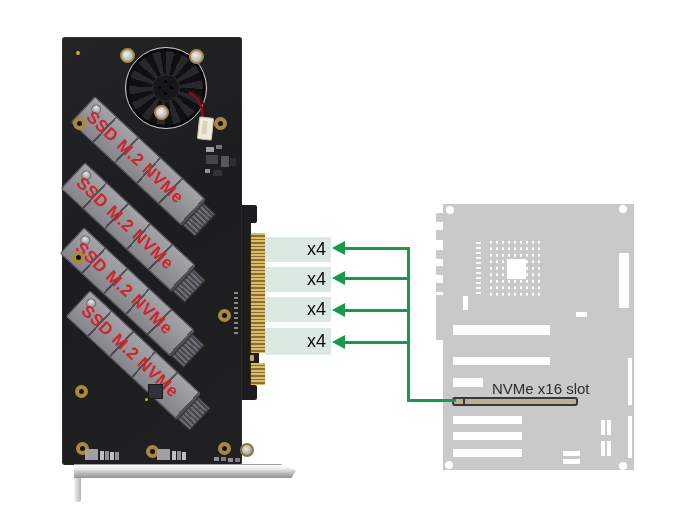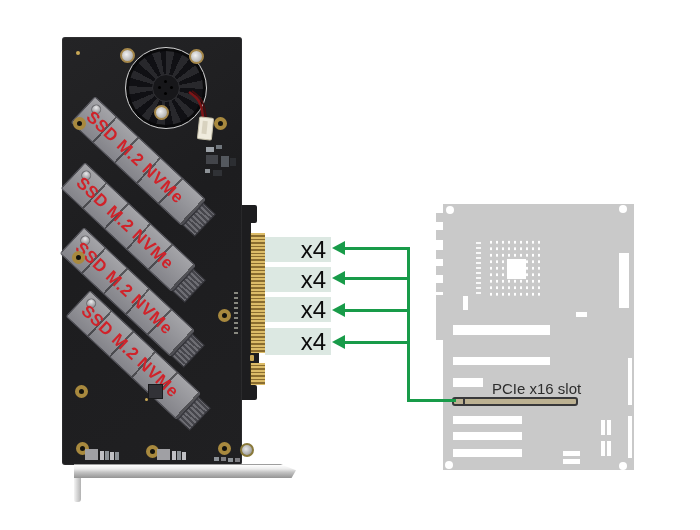--- a/index.html
+++ b/index.html
@@ -53,21 +53,21 @@
   
   .bracket-bar{left:74px;top:464px;width:222px;height:14px;
      background:linear-gradient(180deg,#ffffff 0%,#ececec 30%,#c4c4c4 55%,#949494 100%);
      clip-path:polygon(0 0,93% 0,100% 45%,98% 100%,0 100%);
      border-top:1px solid #9e9e9e;box-sizing:border-box;}
   .bracket-leg{left:74px;top:478px;width:7px;height:24px;border-radius:0 0 3px 2px;
      background:linear-gradient(90deg,#f4f4f4,#b2b2b2);}
 
   
   .lane-box{left:265px;width:66px;height:25px;background:var(--lane_box_bg,#dce8e2);
-     color:#0c0c0c;font-size:24px;text-align:right;padding-right:5px;box-sizing:border-box;line-height:25px;}
+     color:#0c0c0c;font-size:18px;text-align:right;padding-right:5px;box-sizing:border-box;line-height:25px;}
   .aline{height:3px;background:var(--arrow_green,#189b49);}
   .vline{width:3px;background:var(--arrow_green,#189b49);}
   .ahead{width:0;height:0;border-top:7px solid transparent;border-bottom:7px solid transparent;
          border-right:13px solid var(--arrow_green,#189b49);}
 
   
   .mobo{left:436px;top:204px;width:198px;height:266px;}
   .mobo-body{position:absolute;left:7px;top:0;width:191px;height:266px;background:var(--mobo_gray,#c9c9c9);}
   .tab{position:absolute;left:0;width:8px;background:var(--mobo_gray,#c9c9c9);}
   .cut{position:absolute;background:#fff;}
@@ -196,21 +196,21 @@
     </div>
     <div class="pindash"></div>
 
     <div class="cut" style="left:27px;top:92px;width:5px;height:14px;"></div>
     <div class="cut" style="left:183px;top:49px;width:10px;height:55px;"></div>
     <div class="cut" style="left:140px;top:108px;width:11px;height:5px;"></div>
     <div class="cut" style="left:17px;top:121px;width:97px;height:10px;"></div>
     <div class="cut" style="left:17px;top:153px;width:97px;height:8px;"></div>
     <div class="cut" style="left:17px;top:174px;width:30px;height:9px;"></div>
 
-    <span class="slot-label">PCIe x16 slot</span>
+    <span class="slot-label">NVMe x16 slot</span>
     <div class="x16slot"></div>
 
     <div class="cut" style="left:17px;top:212px;width:69px;height:8px;"></div>
     <div class="cut" style="left:17px;top:228px;width:69px;height:8px;"></div>
     <div class="cut" style="left:17px;top:245px;width:69px;height:8px;"></div>
     <div class="cut" style="left:127px;top:247px;width:17px;height:5px;"></div>
     <div class="cut" style="left:127px;top:255px;width:17px;height:5px;"></div>
     <div class="cut" style="left:192px;top:154px;width:4px;height:47px;"></div>
     <div class="cut" style="left:192px;top:212px;width:4px;height:42px;"></div>
     <div class="cut" style="left:165px;top:216px;width:4px;height:15px;"></div>

